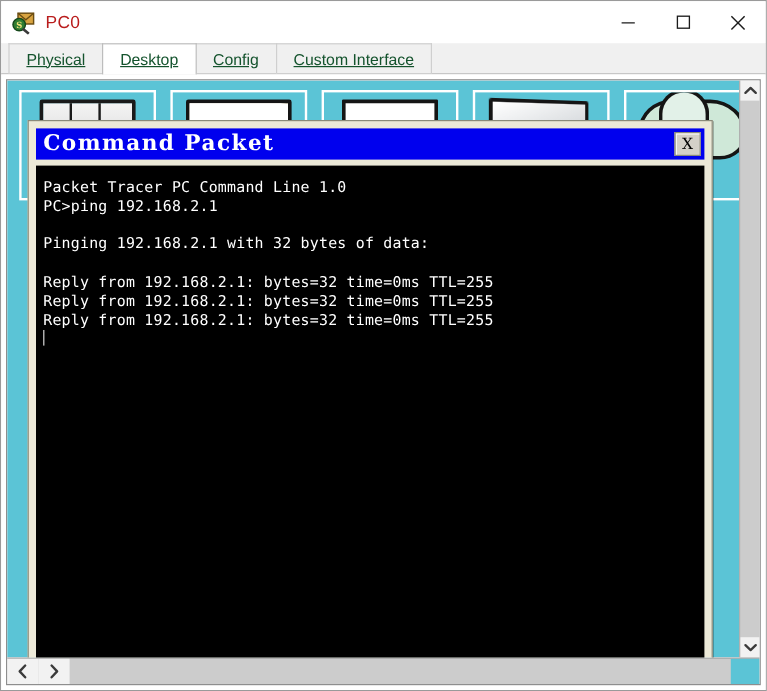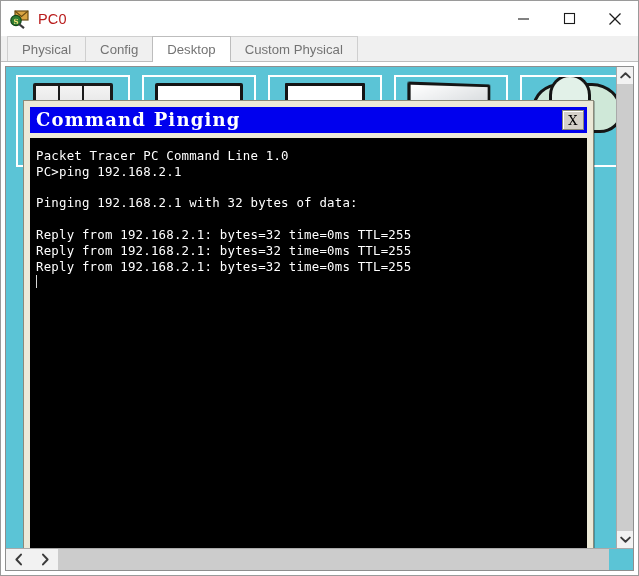--- a/index.html
+++ b/index.html
@@ -77,28 +77,29 @@
     border-bottom: 1px solid #bdbdbd;
     position: relative;
   }
   .tab {
     height: 25px;
     display: flex;
     align-items: center;
     justify-content: center;
     padding: 0 14px;
     font-size: 13.2px;
-    color: #737373;
+    color: #14532d;
     background: #f0f0f0;
     border: 1px solid #cfcfcf;
     border-bottom: none;
     box-sizing: border-box;
     margin-right: -1px;
     cursor: default;
     white-space: nowrap;
+    text-decoration: underline;
   }
   .tab.active {
     background: #ffffff;
     border-color: #bdbdbd;
     position: relative;
     z-index: 3;
     margin-bottom: -1px;
     height: 26px;
   }
 
@@ -412,23 +413,23 @@
         <svg width="14" height="14" viewBox="0 0 14 14">
           <line x1="1.5" y1="1.5" x2="12.5" y2="12.5" stroke="#1b1b1b" stroke-width="1.2"></line>
           <line x1="12.5" y1="1.5" x2="1.5" y2="12.5" stroke="#1b1b1b" stroke-width="1.2"></line>
         </svg>
       </div>
     </div>
   </div>
 
   <div id="tabstrip">
     <div class="tab">Physical</div>
+    <div class="tab active">Desktop</div>
     <div class="tab">Config</div>
-    <div class="tab active">Desktop</div>
-    <div class="tab">Custom Physical</div>
+    <div class="tab">Custom Interface</div>
   </div>
 
   <div id="desktop-panel">
     <div id="desktop-inner">
 
       <div id="desktop-body">
 
         <div id="desktop-canvas">
 
           <div id="icon-row">
@@ -445,21 +446,21 @@
               <div class="glyph-laptop"></div>
             </div>
             <div class="desk-icon">
               <div class="glyph-cloud"></div>
             </div>
           </div>
 
           <div id="cmd-window">
 
             <div id="cmd-titlebar">
-              <div id="cmd-title">Command Pinging</div>
+              <div id="cmd-title">Command Packet</div>
               <div id="cmd-close">X</div>
             </div>
 
             <div id="cmd-screen">
               <div id="cmd-lines"><div class="cmd-line">Packet Tracer PC Command Line 1.0</div><div class="cmd-line">PC&gt;ping 192.168.2.1</div><div class="cmd-line"></div><div class="cmd-line">Pinging 192.168.2.1 with 32 bytes of data:</div><div class="cmd-line"></div><div class="cmd-line">Reply from 192.168.2.1: bytes=32 time=0ms TTL=255</div><div class="cmd-line">Reply from 192.168.2.1: bytes=32 time=0ms TTL=255</div><div class="cmd-line">Reply from 192.168.2.1: bytes=32 time=0ms TTL=255</div><div class="cmd-line"><span id="cmd-caret"></span></div></div>
             </div>
 
           </div>
 
         </div>

